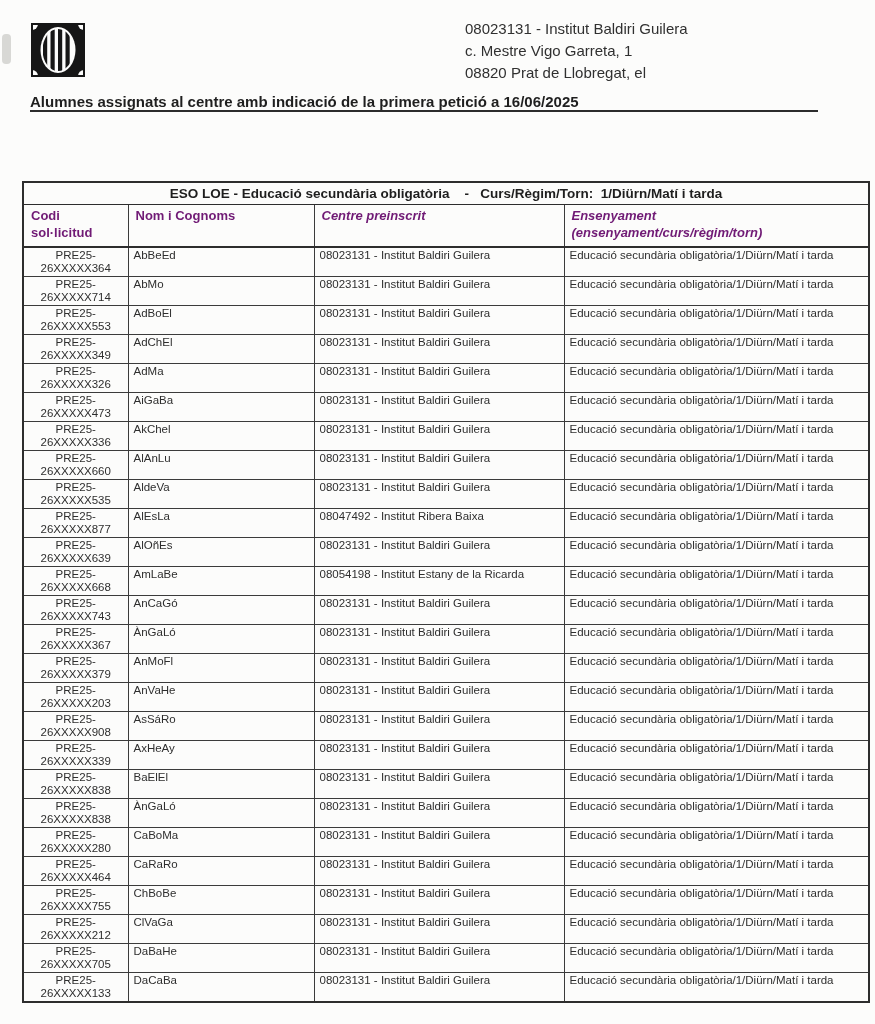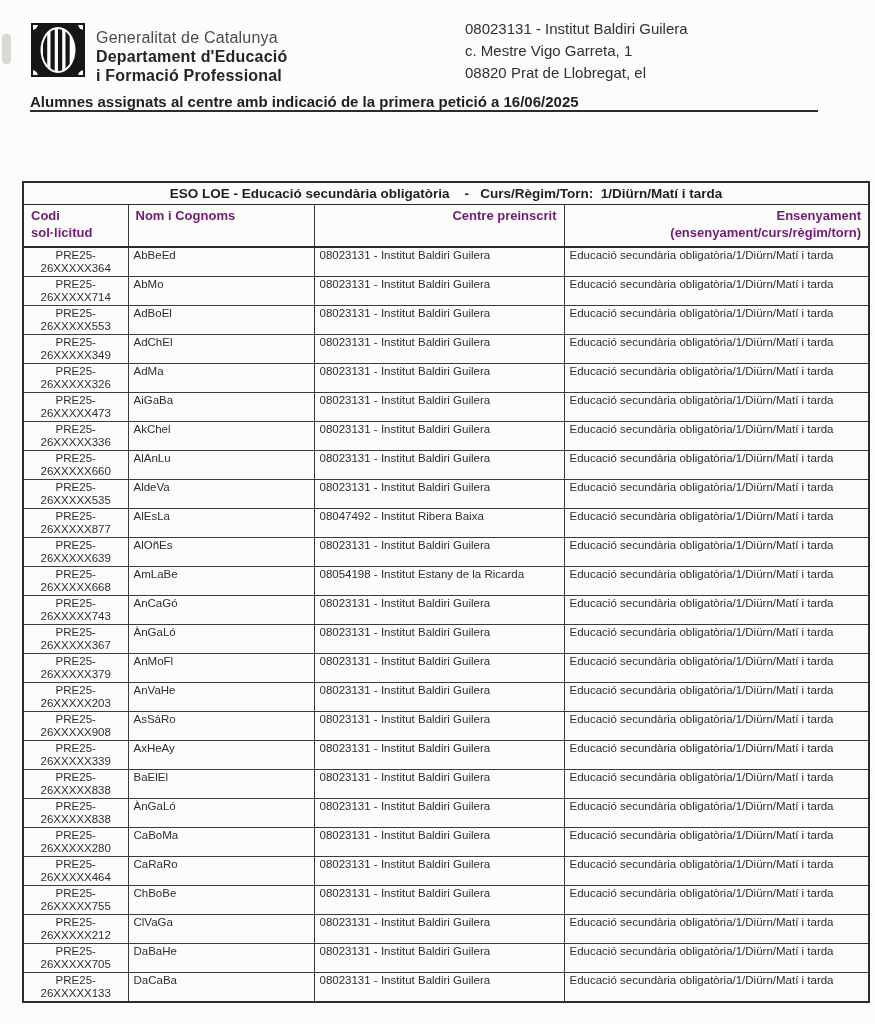--- a/index.html
+++ b/index.html
@@ -45,21 +45,21 @@
     font-size:13.5px;font-weight:bold;color:#1e1e1e;text-align:center;
     height:19px;padding:1px 10px;white-space:pre-wrap;
     border-bottom:1px solid #2d2d2d;
     margin-left:42px;
   }
   tr.cols-row th{
     vertical-align:top;text-align:left;font-size:13px;font-weight:bold;color:#701a75;
     padding:2px 7px;height:37px;line-height:17px;
     border-bottom:2px solid #2d2d2d;
   }
-  tr.cols-row th.center{text-align:right;}
+  tr.cols-row th.center{text-align:left;font-style:italic;}
 
   tr.data-row td{
     vertical-align:top;font-size:11.5px;line-height:13.4px;color:#2e2e2e;
     padding:1px 5px 0 5px;height:27px;overflow:hidden;
   }
   td.c-codi{text-align:center;padding:1px 1px 0 1px;}
 </style>
 </head>
 <body>
 
@@ -82,25 +82,20 @@
               <ellipse cx="28" cy="28" rx="15.5" ry="21"></ellipse>
             </clipPath>
           <g clip-path="url(#sealclip)">
             <rect x="13" y="5" width="4.2" height="46" fill="#161616"></rect>
             <rect x="20.5" y="5" width="4.2" height="46" fill="#161616"></rect>
             <rect x="28" y="5" width="4.2" height="46" fill="#161616"></rect>
             <rect x="35.5" y="5" width="4.2" height="46" fill="#161616"></rect>
           </g>
         </g>
       </svg>
-      <div class="org-lines">
-        <div class="org-l1">Generalitat de Catalunya</div>
-        <div class="org-l2">Departament d'Educació</div>
-        <div class="org-l2">i Formació Professional</div>
-      </div>
     </div>
     <div class="addr-block">
       <div>08023131 - Institut Baldiri Guilera</div>
       <div>c. Mestre Vigo Garreta, 1</div>
       <div>08820 Prat de Llobregat, el</div>
     </div>
   </div>
 
   <div class="titles">
     <div class="doc-subtitle">Alumnes assignats al centre amb indicació de la primera petició a 16/06/2025</div>

